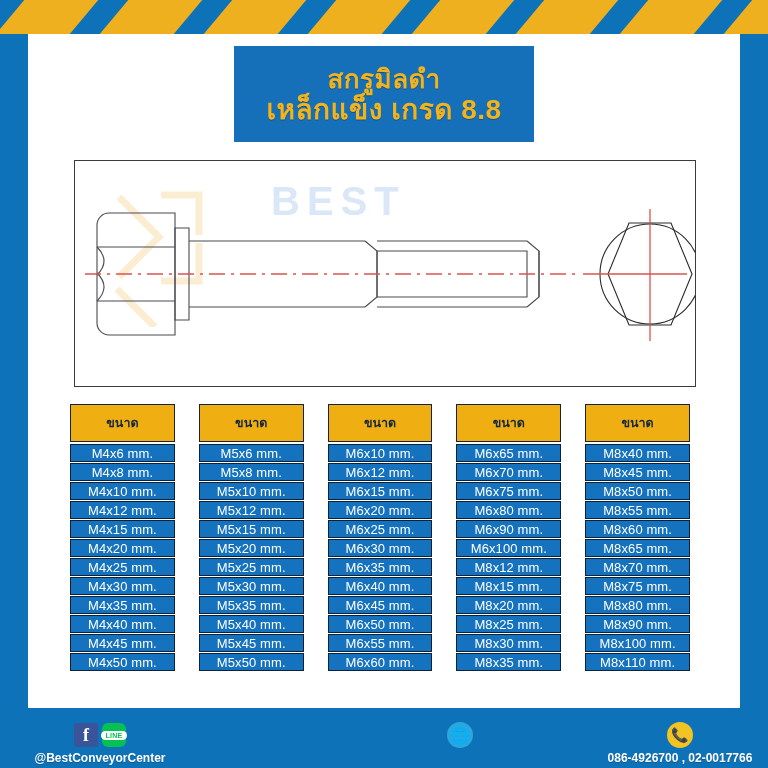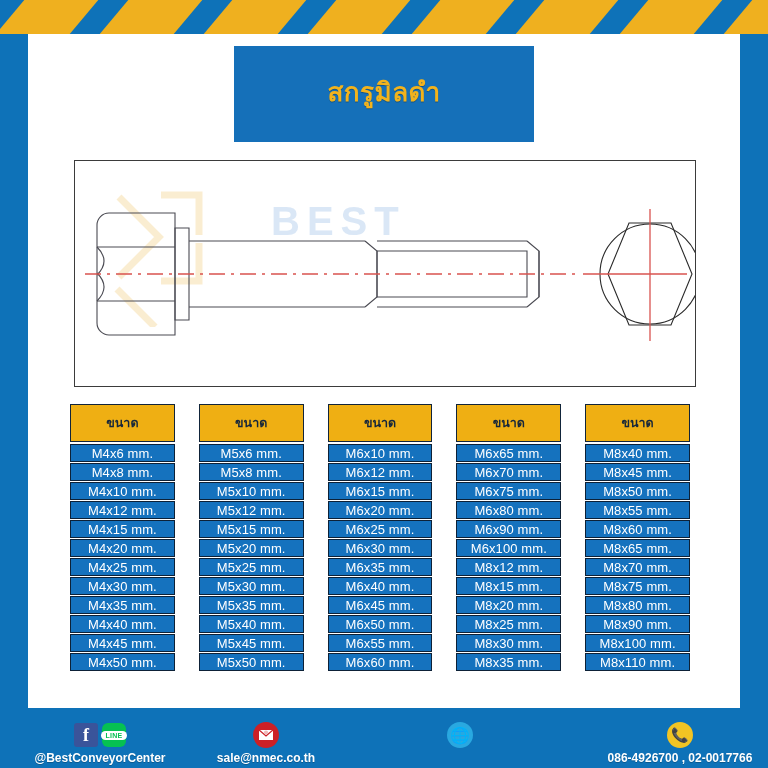--- a/index.html
+++ b/index.html
@@ -32,47 +32,46 @@
   .title-banner{
     position:absolute;left:234px;top:46px;width:300px;height:96px;
     background:#1570b9;
     display:flex;flex-direction:column;align-items:center;justify-content:center;
     box-sizing:border-box;padding-top:2px;
   }
   .title-line{
     color:#f2b31c;font-weight:bold;letter-spacing:.5px;
     text-align:right;line-height:1.12;
     text-shadow:0 1px 0 rgba(0,0,0,.25);
-    font-family:Liberation Mono, monospace;
   }
   .title-line.l1{font-size:26px;}
   .title-line.l2{font-size:28px;}
 
   
   .draw-frame{
     position:absolute;left:74px;top:160px;width:620px;height:225px;
     border:1.3px solid #3b3b3b;background:#fff;overflow:hidden;
   }
   .wm{
     position:absolute;pointer-events:none;user-select:none;
-    color:#dae7f6;font-weight:bold;letter-spacing:7px;margin-top:20px;
+    color:#dae7f6;font-weight:bold;letter-spacing:7px;
   }
   .wm1{left:196px;top:18px;font-size:40px;}
   .wm2{left:182px;top:66px;font-size:40px;}
   .wm3{left:186px;top:116px;font-size:40px;}
   .wm-logo{
     position:absolute;left:24px;top:16px;width:130px;height:150px;
     opacity:.5;
   }
   .draw-svg{position:absolute;inset:0;}
 
   
   .tables{
     position:absolute;left:70px;top:404px;width:620px;height:280px;
-    display:flex;justify-content:space-between;gap:24px;
+    display:flex;justify-content:flex-end;gap:24px;
   }
   .col{width:116px;display:flex;flex-direction:column;}
   .col-head{
     height:38px;background:#efaf13;border:1.4px solid #11243a;
     display:flex;align-items:center;justify-content:center;
     color:#16273b;font-weight:bold;font-size:12.5px;
     box-sizing:border-box;margin-bottom:2px;
   }
   .cell{
     height:18px;background:#1572be;border:1.3px solid #0d2137;
@@ -134,20 +133,21 @@
     <div class="chev" style="left:426px"></div>
     <div class="chev" style="left:530px"></div>
     <div class="chev" style="left:634px"></div>
     <div class="chev" style="left:738px"></div>
   </div>
 
   <div class="sheet"></div>
 
   <div class="title-banner">
     <div class="title-line l1">สกรูมิลดำ</div>
+    <div class="title-line l2">เหล็กแข็ง เกรด 8.8</div>
   </div>
 
   <div class="draw-frame">
 
     <svg class="wm-logo" viewBox="0 0 130 150">
       <g fill="none" stroke="#f6dca4" stroke-width="7">
         <path d="M20 20 L60 60 L20 100"></path>
         <path d="M62 18 L100 18 L100 58"></path>
         <path d="M18 112 L56 150"></path>
         <path d="M100 66 L100 104 L62 104"></path>
@@ -283,32 +283,20 @@
     <div class="fgroup" style="left:10px;top:14px;width:180px;">
       <div class="ficon">
         <div class="ic-fb">f</div>
         <div class="ic-line">
             <span>LINE</span>
           </div>
       </div>
       <div class="flabel">@BestConveyorCenter</div>
     </div>
 
-    <div class="fgroup" style="left:206px;top:14px;width:120px;">
-      <div class="ficon">
-        <div class="ic-mail">
-          <svg width="16" height="12" viewBox="0 0 16 12">
-            <rect x="0.5" y="0.5" width="15" height="11" fill="#fff" stroke="#cc2026"></rect>
-            <path d="M0.5 0.5 L8 7 L15.5 0.5" fill="none" stroke="#cc2026" stroke-width="1.2"></path>
-            <circle cx="8" cy="3.6" r="2.1" fill="#f0b9ba"></circle>
-          </svg>
-        </div>
-      </div>
-      <div class="flabel">sale@nmec.co.th</div>
-    </div>
 
     <div class="fgroup" style="left:342px;top:14px;width:236px;">
       <div class="ficon">
         <div class="ic-web">🌐</div>
       </div>
     </div>
 
     <div class="fgroup" style="left:592px;top:14px;width:176px;">
       <div class="ficon">
         <div class="ic-phone">📞</div>

